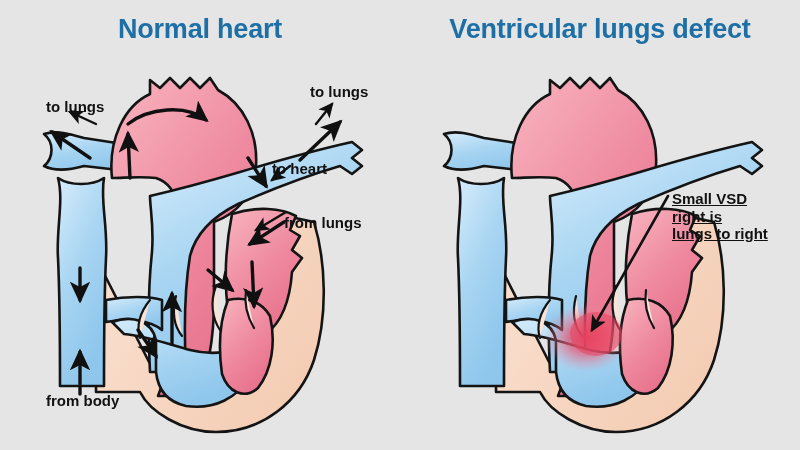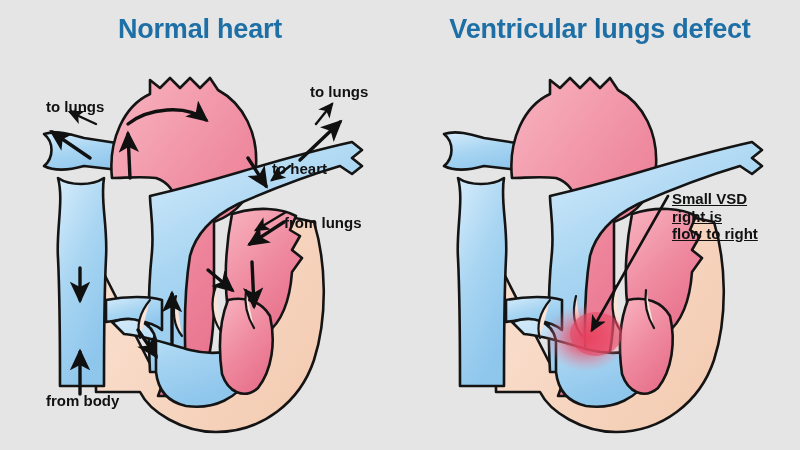--- a/index.html
+++ b/index.html
@@ -238,17 +238,17 @@
       </g>
 
       <g stroke="#101010" stroke-width="2.6" fill="none" stroke-linecap="round" marker-end="url(#ah)">
         <path d="M268 196 L 192 330"></path>
       </g>
     </svg>
 
     <div class="anno anno-multi" style="left:272px; top:190px;">
       <div>Small VSD</div>
       <div>right is</div>
-      <div>flow to right</div>
+      <div>lungs to right</div>
     </div>
   </div>
 
 </div>
 
 </body></html>

